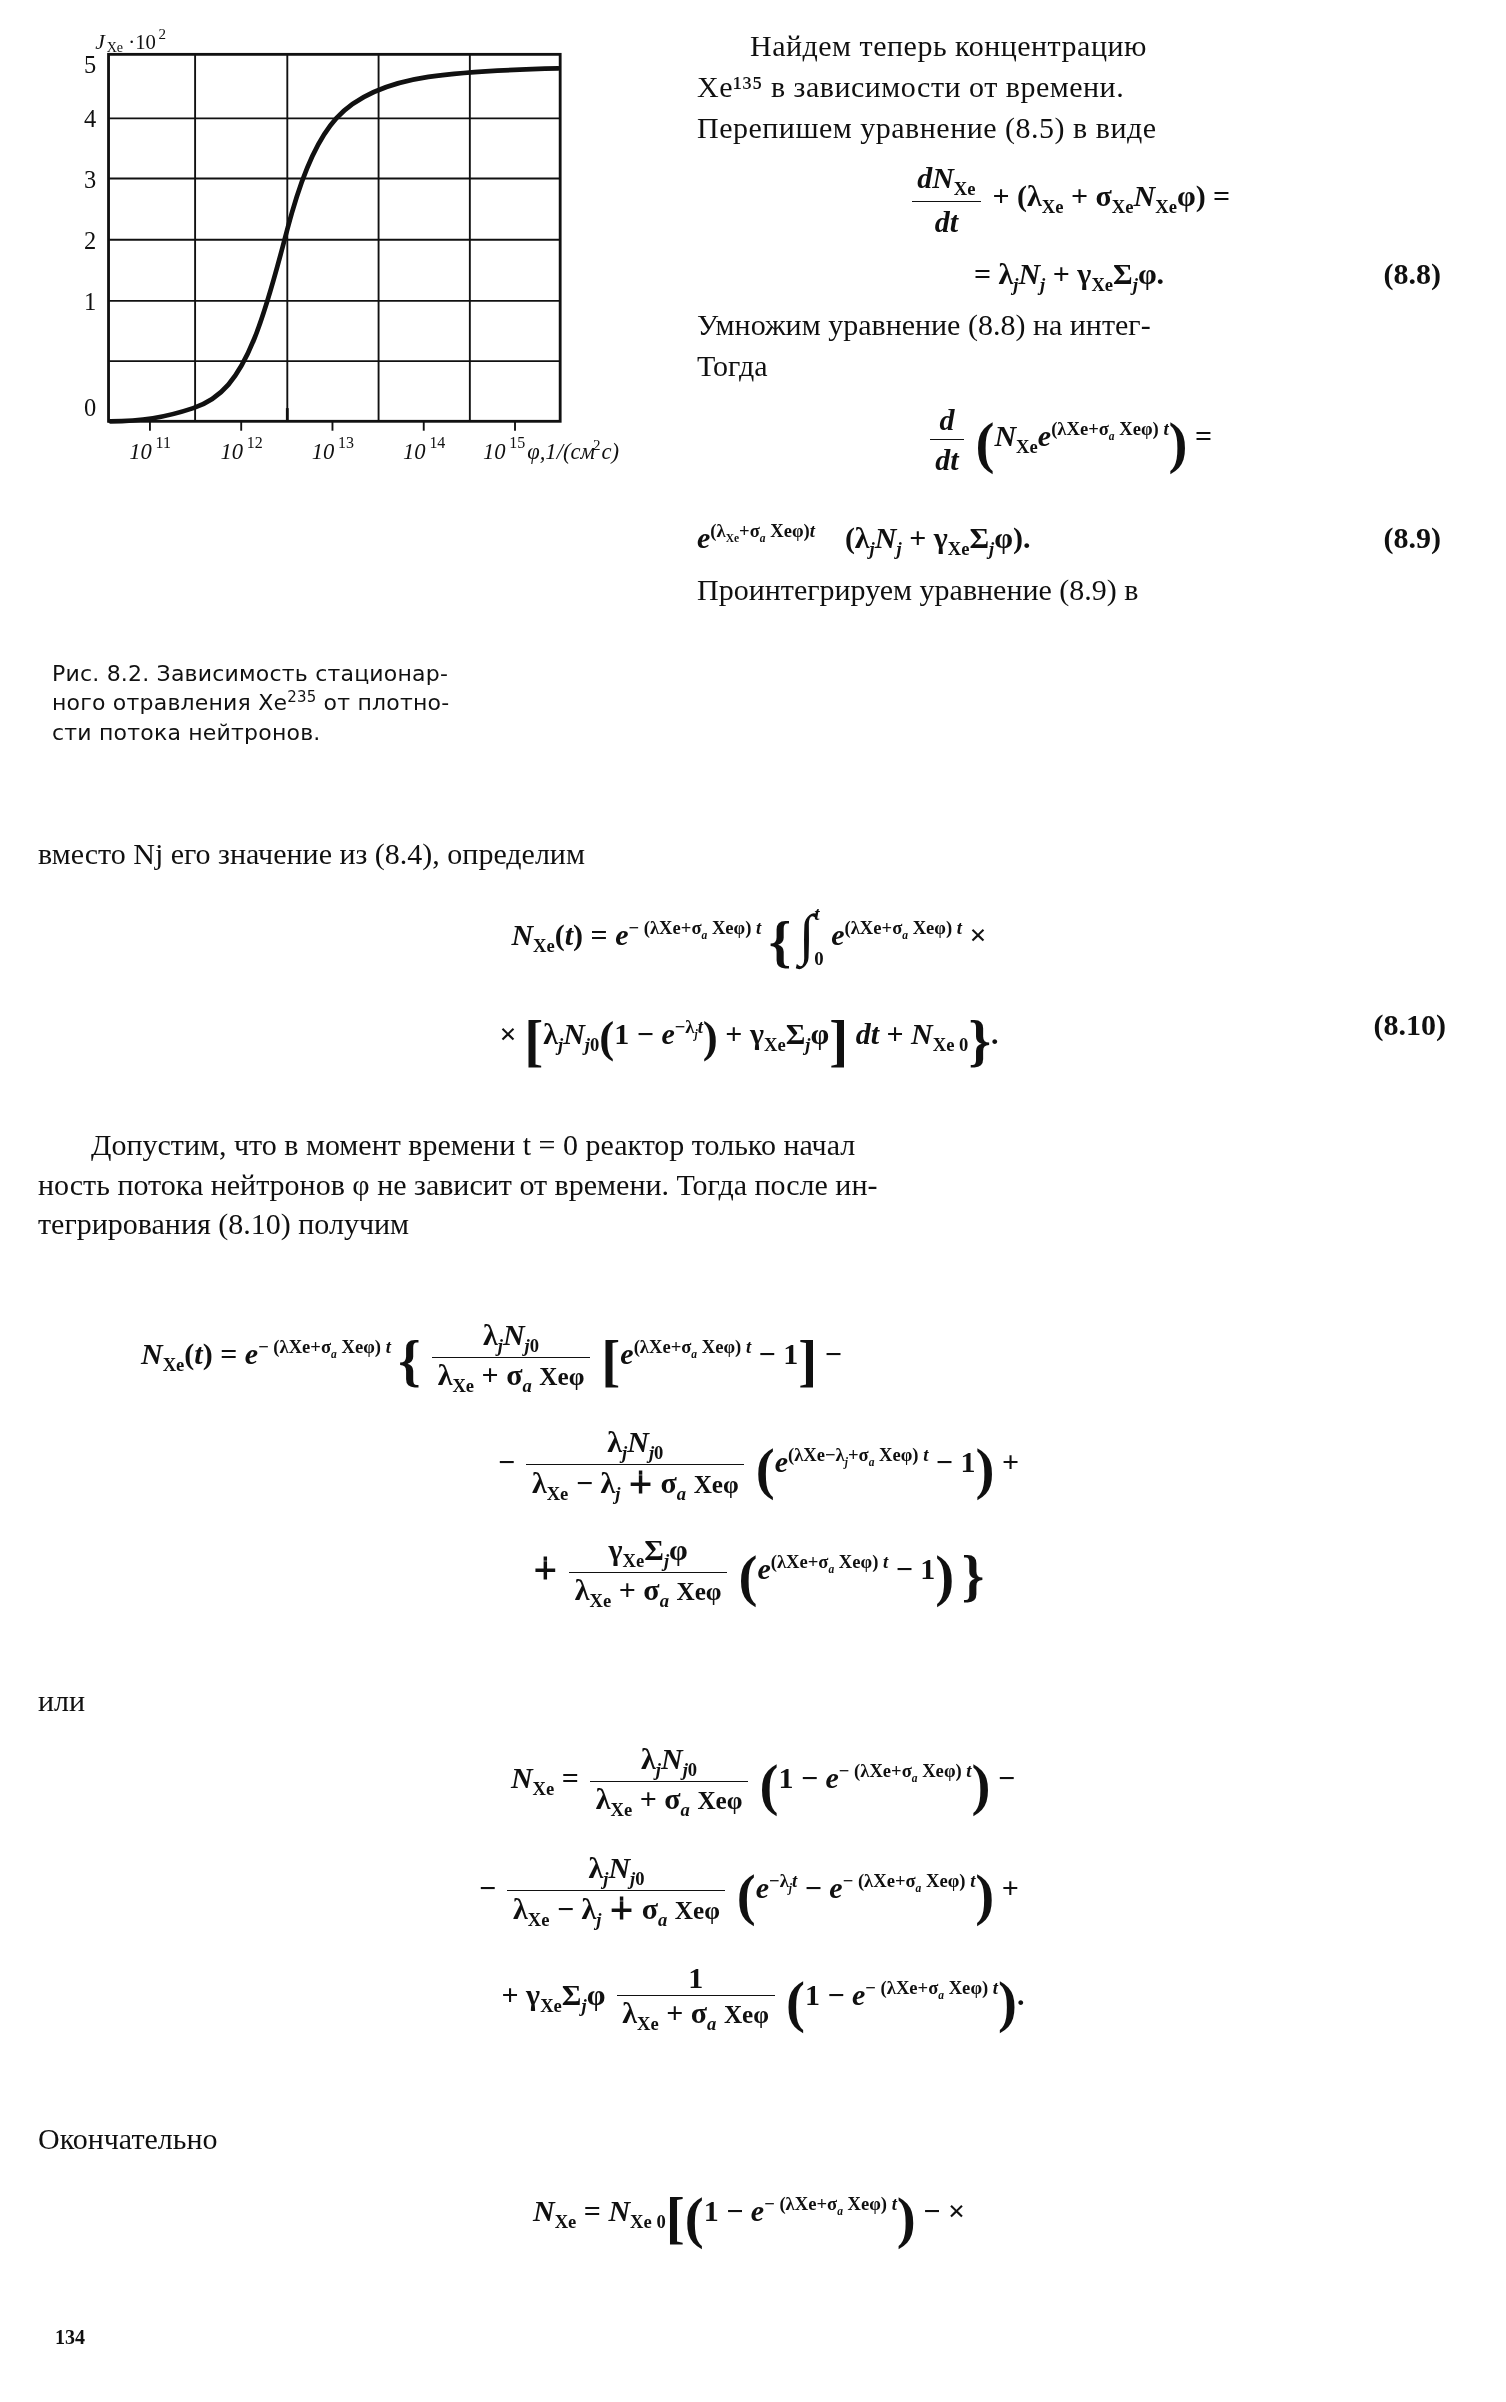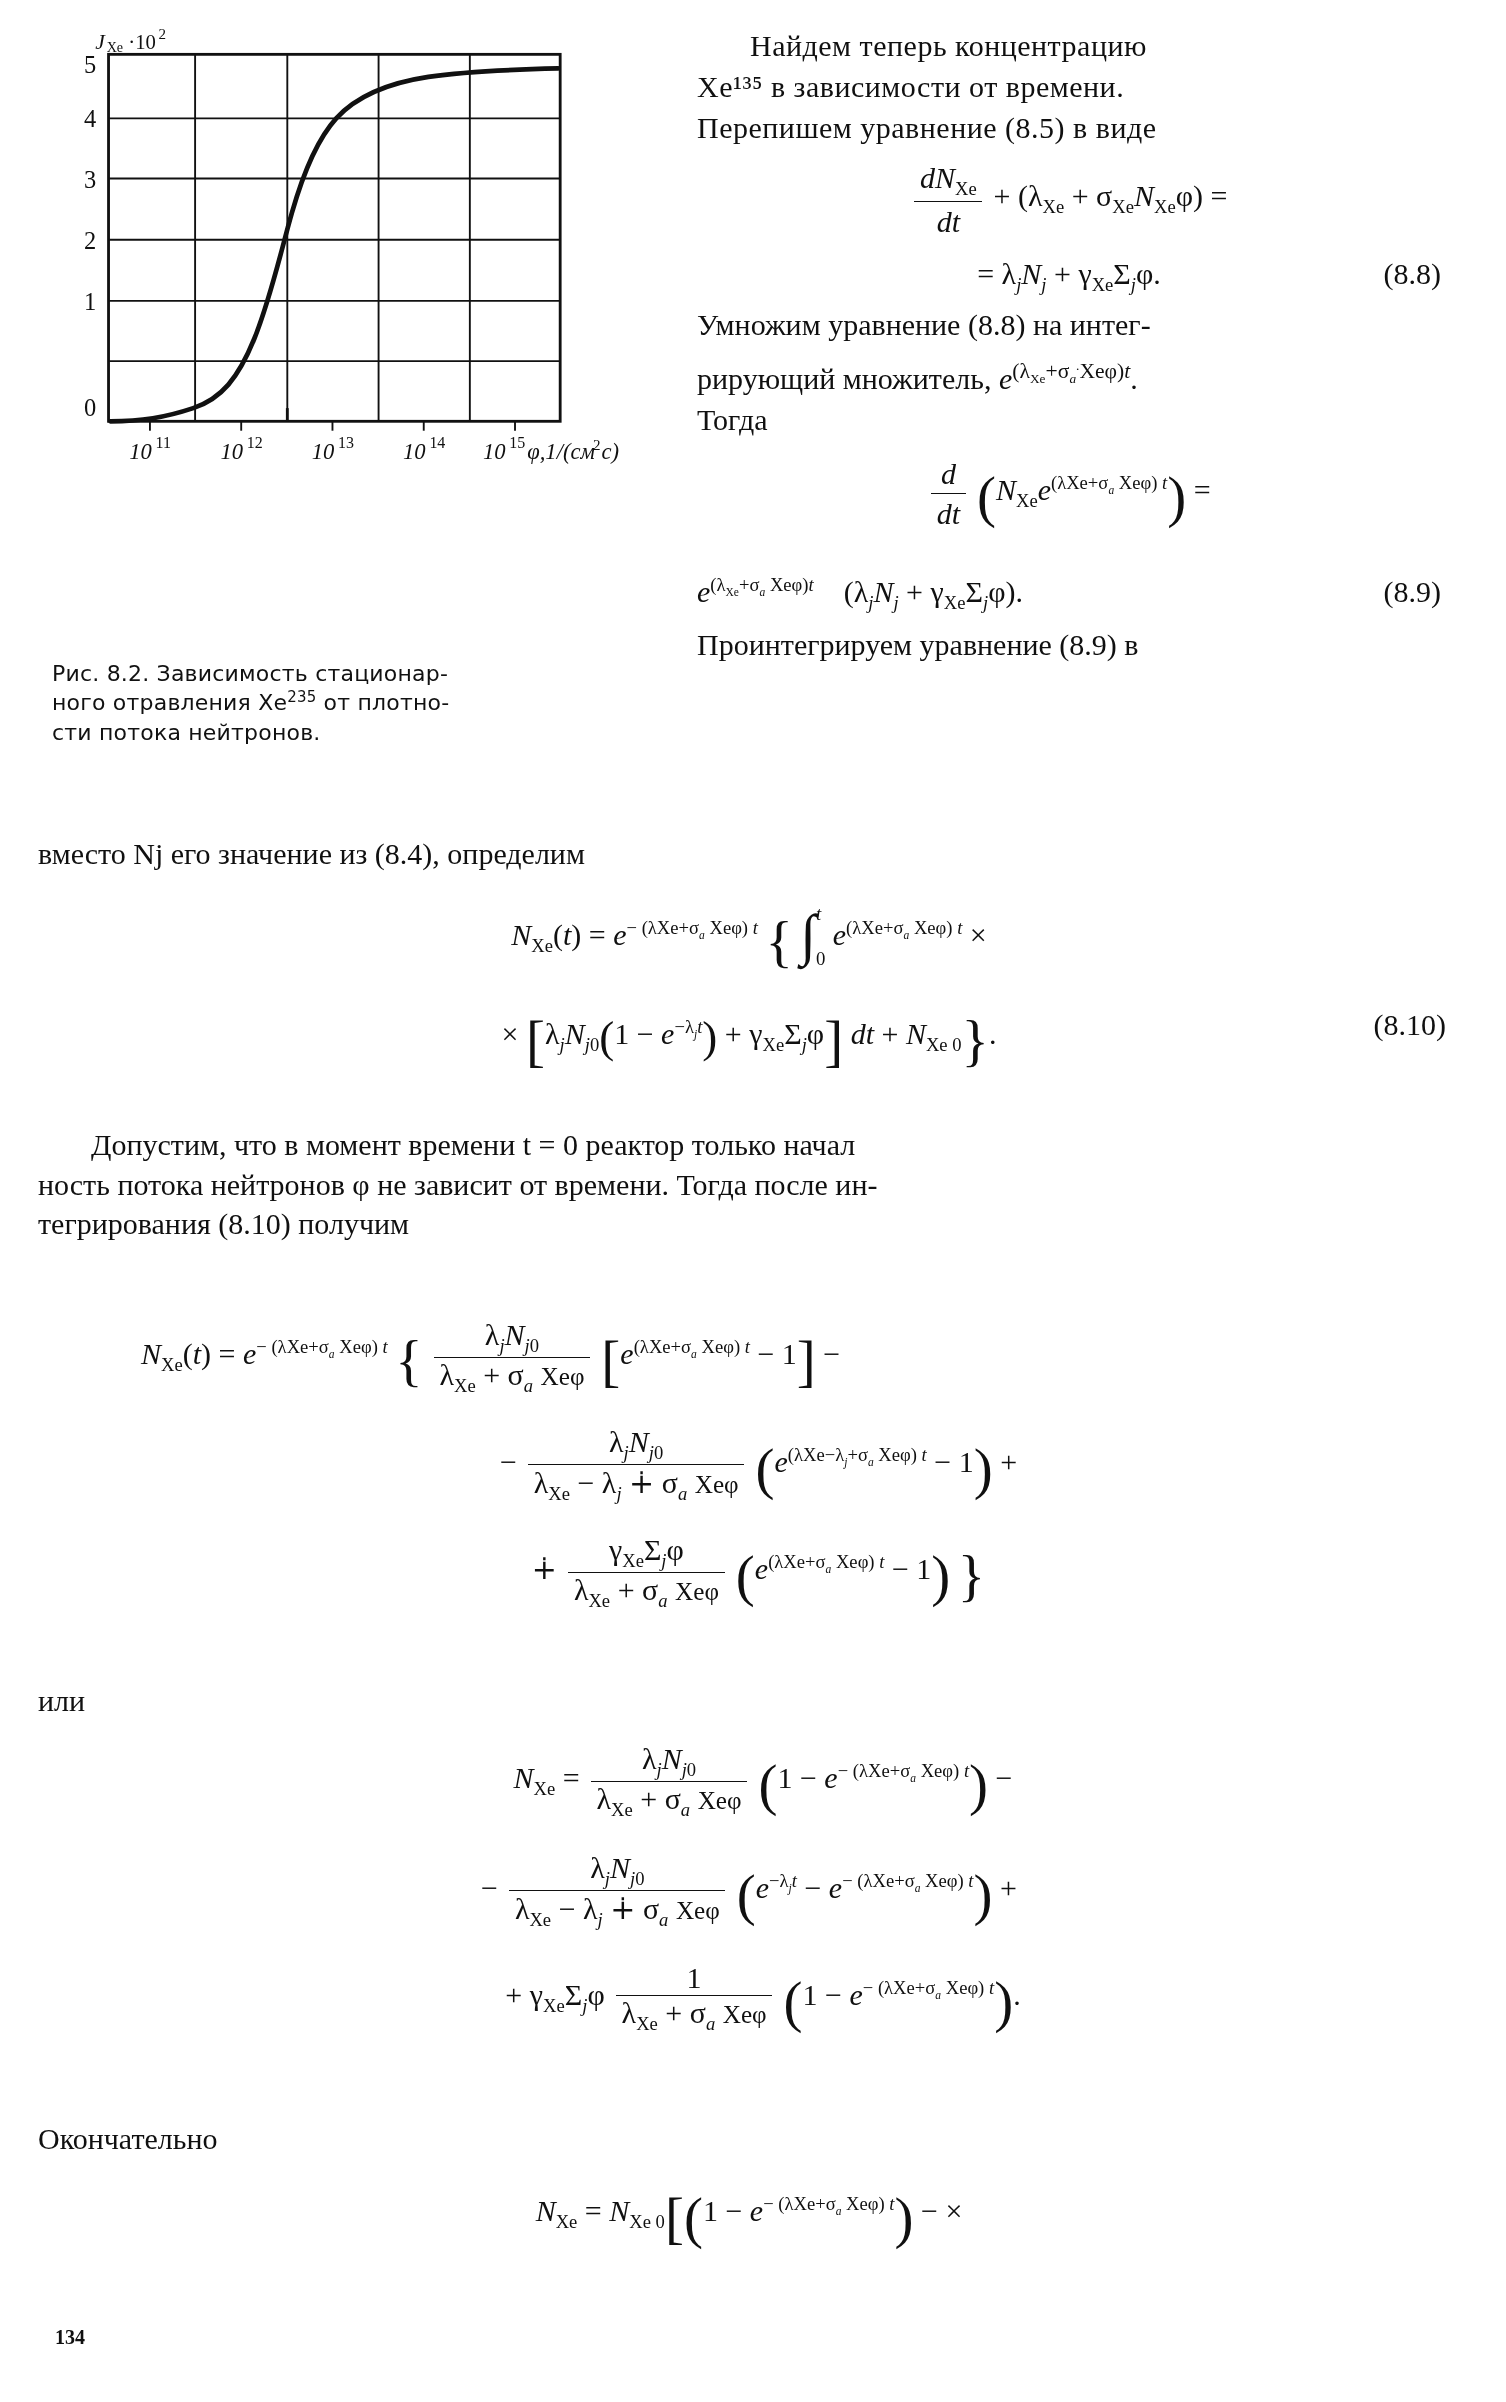--- a/index.html
+++ b/index.html
@@ -61,20 +61,21 @@
   }
   .rcol p { margin: 0 0 1.9px 0; }
   .rcol .indent { text-indent: 53px; }
   .wide { letter-spacing: 0.5px; }
 
   
   .math {
     font-family: "Liberation Serif", serif;
     text-align: center;
     position: relative;
+    font-weight: bold;
   }
   .math i, .it { font-style: italic; }
   .tag {
     position: absolute;
     right: 0;
     font-style: normal;
   }
   .frac {
     display: inline-block;
     vertical-align: middle;
@@ -211,24 +212,20 @@
     <div class="math" style="margin-top:11.3px;">
       <span class="frac"><span class="num"><i>dN</i><sub>Xe</sub></span><span class="den"><i>dt</i></span></span>
       + (λ<sub>Xe</sub> + σ<sub>Xe</sub><i>N</i><sub>Xe</sub>φ) =
     </div>
     <div class="math" style="margin-top:13px; position:relative; height:41px;">
       = λ<sub><i>j</i></sub><i>N<sub>j</sub></i> + γ<sub>Xe</sub>Σ<sub><i>j</i></sub>φ.
       <span class="tag">(8.8)</span>
     </div>
 
     <p style="margin-top:9.4px;">Умножим уравнение (8.8) на интег-</p>
-    <p style="margin-top:13px;">
-      <span>рирующий множитель,</span>
-      <i>e</i><sup style="font-size:0.72em;">(λ<sub>Xe</sub>+σ<sub><i>a</i></sub><sup>.</sup>Xeφ)<i>t</i></sup>.
-    </p>
     <p>Тогда</p>
 
     <div class="math" style="margin-top:15px;">
       <span class="frac"><span class="num"><i>d</i></span><span class="den"><i>dt</i></span></span>
       <span class="bigger">(</span><i>N</i><sub>Xe</sub><i>e</i><sup>(λXe+σ<sub><i>a</i></sub> Xeφ) <i>t</i></sup><span class="bigger">)</span> =
     </div>
 
     <div class="math" style="margin-top:38px; position:relative; height:45px; text-align:left;">
       <i>e</i><sup>(λ<sub>Xe</sub>+σ<sub><i>a</i></sub> Xeφ)<i>t</i></sup>
       &nbsp;&nbsp;&nbsp;(λ<sub><i>j</i></sub><i>N<sub>j</sub></i> + γ<sub>Xe</sub>Σ<sub><i>j</i></sub>φ).

